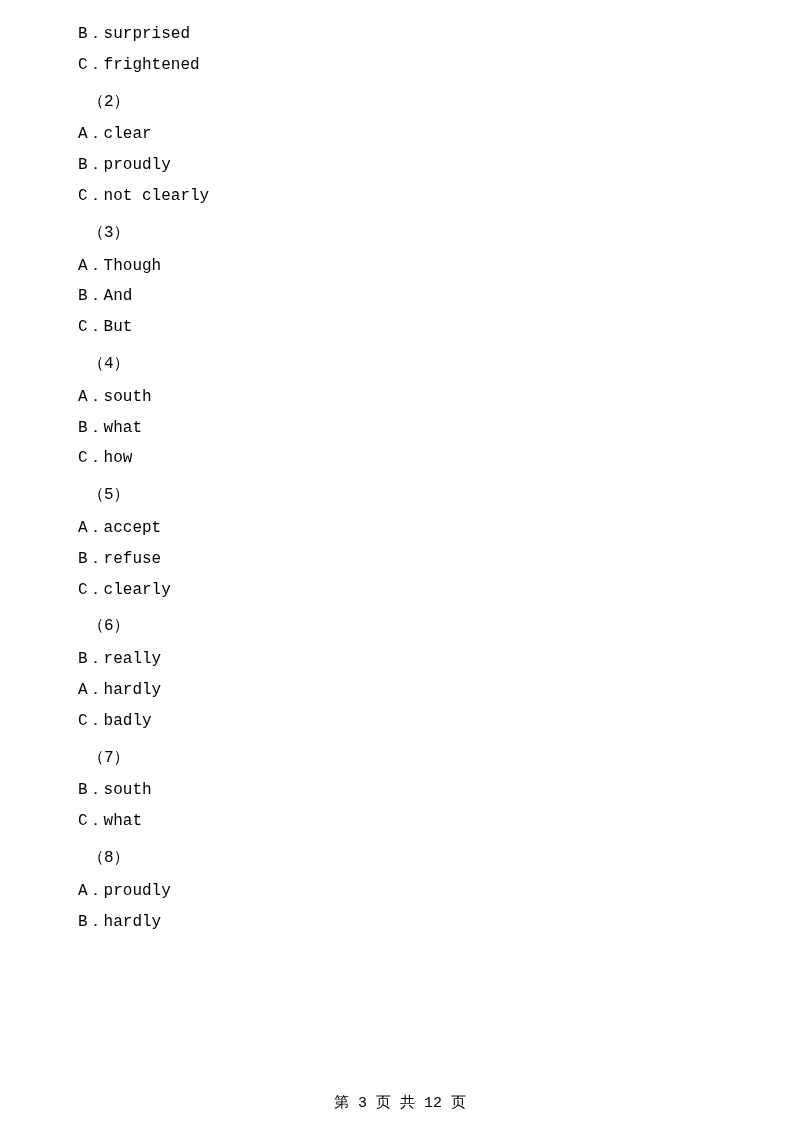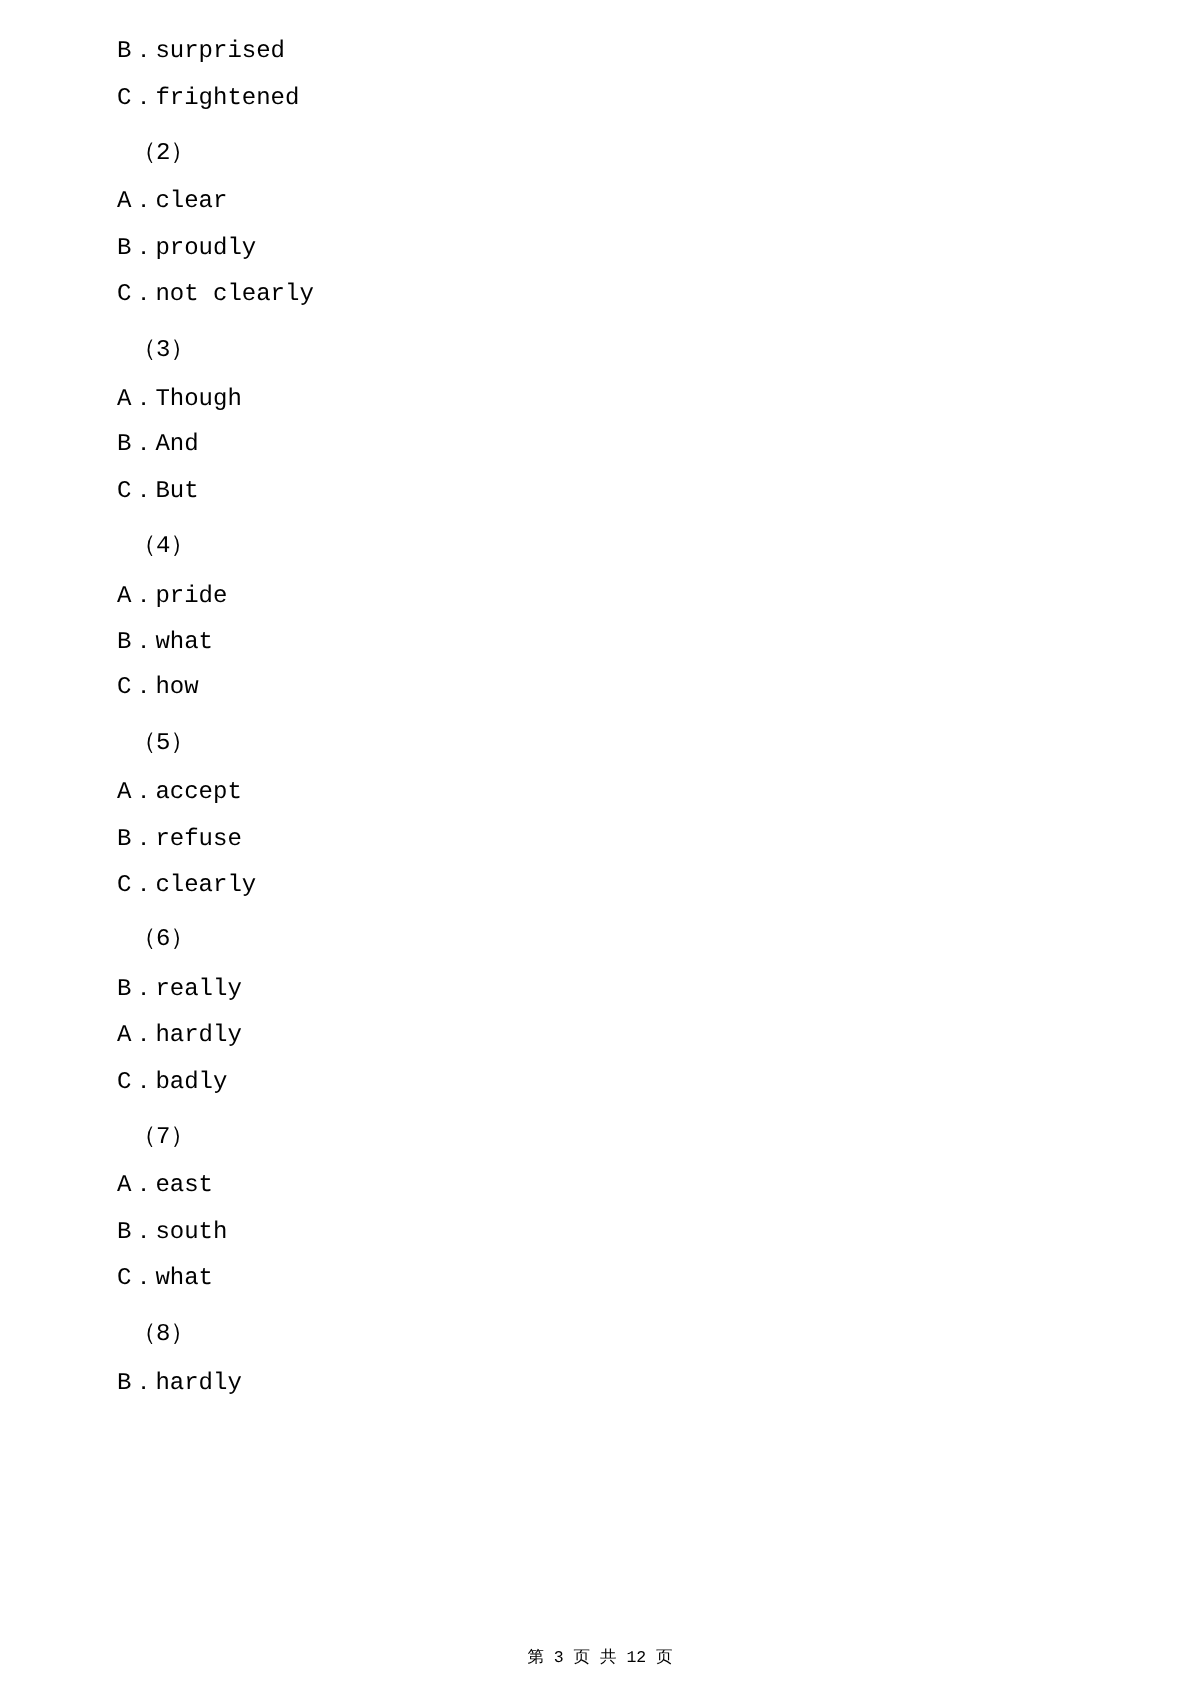--- a/index.html
+++ b/index.html
@@ -27,50 +27,50 @@
       margin-top: 8px;
       margin-bottom: 4px;
       padding-left: 10px;
     }
     .page-footer {
       position: absolute;
       bottom: 20px;
       left: 0;
       right: 0;
       text-align: center;
-      font-size: 11px;
+      font-size: 15px;
     }
   </style>
 </head>
 <body>
 
 <div class="content">
   <div class="line">B．surprised</div>
   <div class="line">C．frightened</div>
   <div class="line section-label">（2）</div>
   <div class="line">A．clear</div>
   <div class="line">B．proudly</div>
   <div class="line">C．not clearly</div>
   <div class="line section-label">（3）</div>
   <div class="line">A．Though</div>
   <div class="line">B．And</div>
   <div class="line">C．But</div>
   <div class="line section-label">（4）</div>
-  <div class="line">A．pride</div>
+  <div class="line">A．south</div>
   <div class="line">B．what</div>
   <div class="line">C．how</div>
   <div class="line section-label">（5）</div>
   <div class="line">A．accept</div>
   <div class="line">B．refuse</div>
   <div class="line">C．clearly</div>
   <div class="line section-label">（6）</div>
   <div class="line">B．really</div>
   <div class="line">A．hardly</div>
   <div class="line">C．badly</div>
   <div class="line section-label">（7）</div>
-  <div class="line">A．east</div>
   <div class="line">B．south</div>
   <div class="line">C．what</div>
   <div class="line section-label">（8）</div>
+  <div class="line">A．proudly</div>
   <div class="line">B．hardly</div>
 </div>
 
 <div class="page-footer">第 3 页 共 12 页</div>
 
 </body></html>

